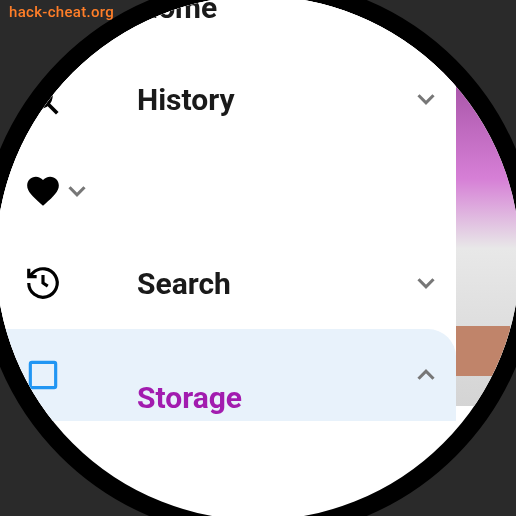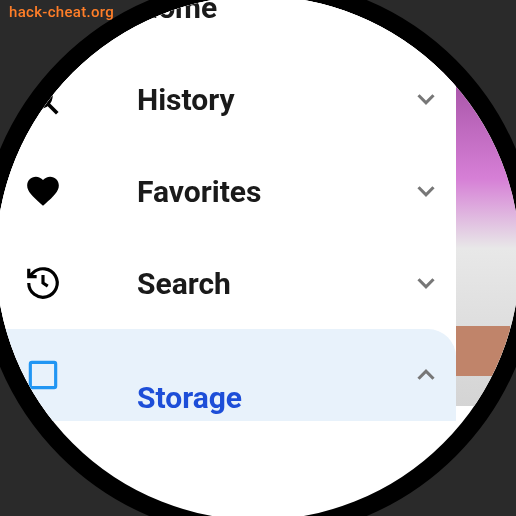--- a/index.html
+++ b/index.html
@@ -78,21 +78,21 @@
       padding-right: 15px;
       background: #fff;
     }
     
     .menu-item.selected {
       background: #e8f2fb;
       border-top-right-radius: 28px;
     }
     
     .menu-item.selected .label {
-      color: #1d4ed8;
+      color: #a21caf;
       margin-top: 44px;
     }
     
     .icon {
       width: 38px;
       height: 38px;
       display: flex;
       align-items: center;
       justify-content: center;
       flex-shrink: 0;
@@ -153,21 +153,20 @@
         </svg>
       </div>
     </div>
 
     <div class="menu-item">
       <div class="icon">
         <svg viewBox="0 0 24 24" fill="#000">
           <path d="M12 21.35l-1.45-1.32C5.4 15.36 2 12.28 2 8.5 2 5.42 4.42 3 7.5 3c1.74 0 3.41.81 4.5 2.09C13.09 3.81 14.76 3 16.5 3 19.58 3 22 5.42 22 8.5c0 3.78-3.4 6.86-8.55 11.54L12 21.35z"></path>
         </svg>
       </div>
-      <div class="label">Favorites</div>
       <div class="chevron">
         <svg viewBox="0 0 24 24" fill="none" stroke="#777" stroke-width="2.5">
           <polyline points="6 9 12 15 18 9"></polyline>
         </svg>
       </div>
     </div>
 
     <div class="menu-item">
       <div class="icon">
         <svg viewBox="0 0 24 24" fill="none" stroke="#000" stroke-width="2">

